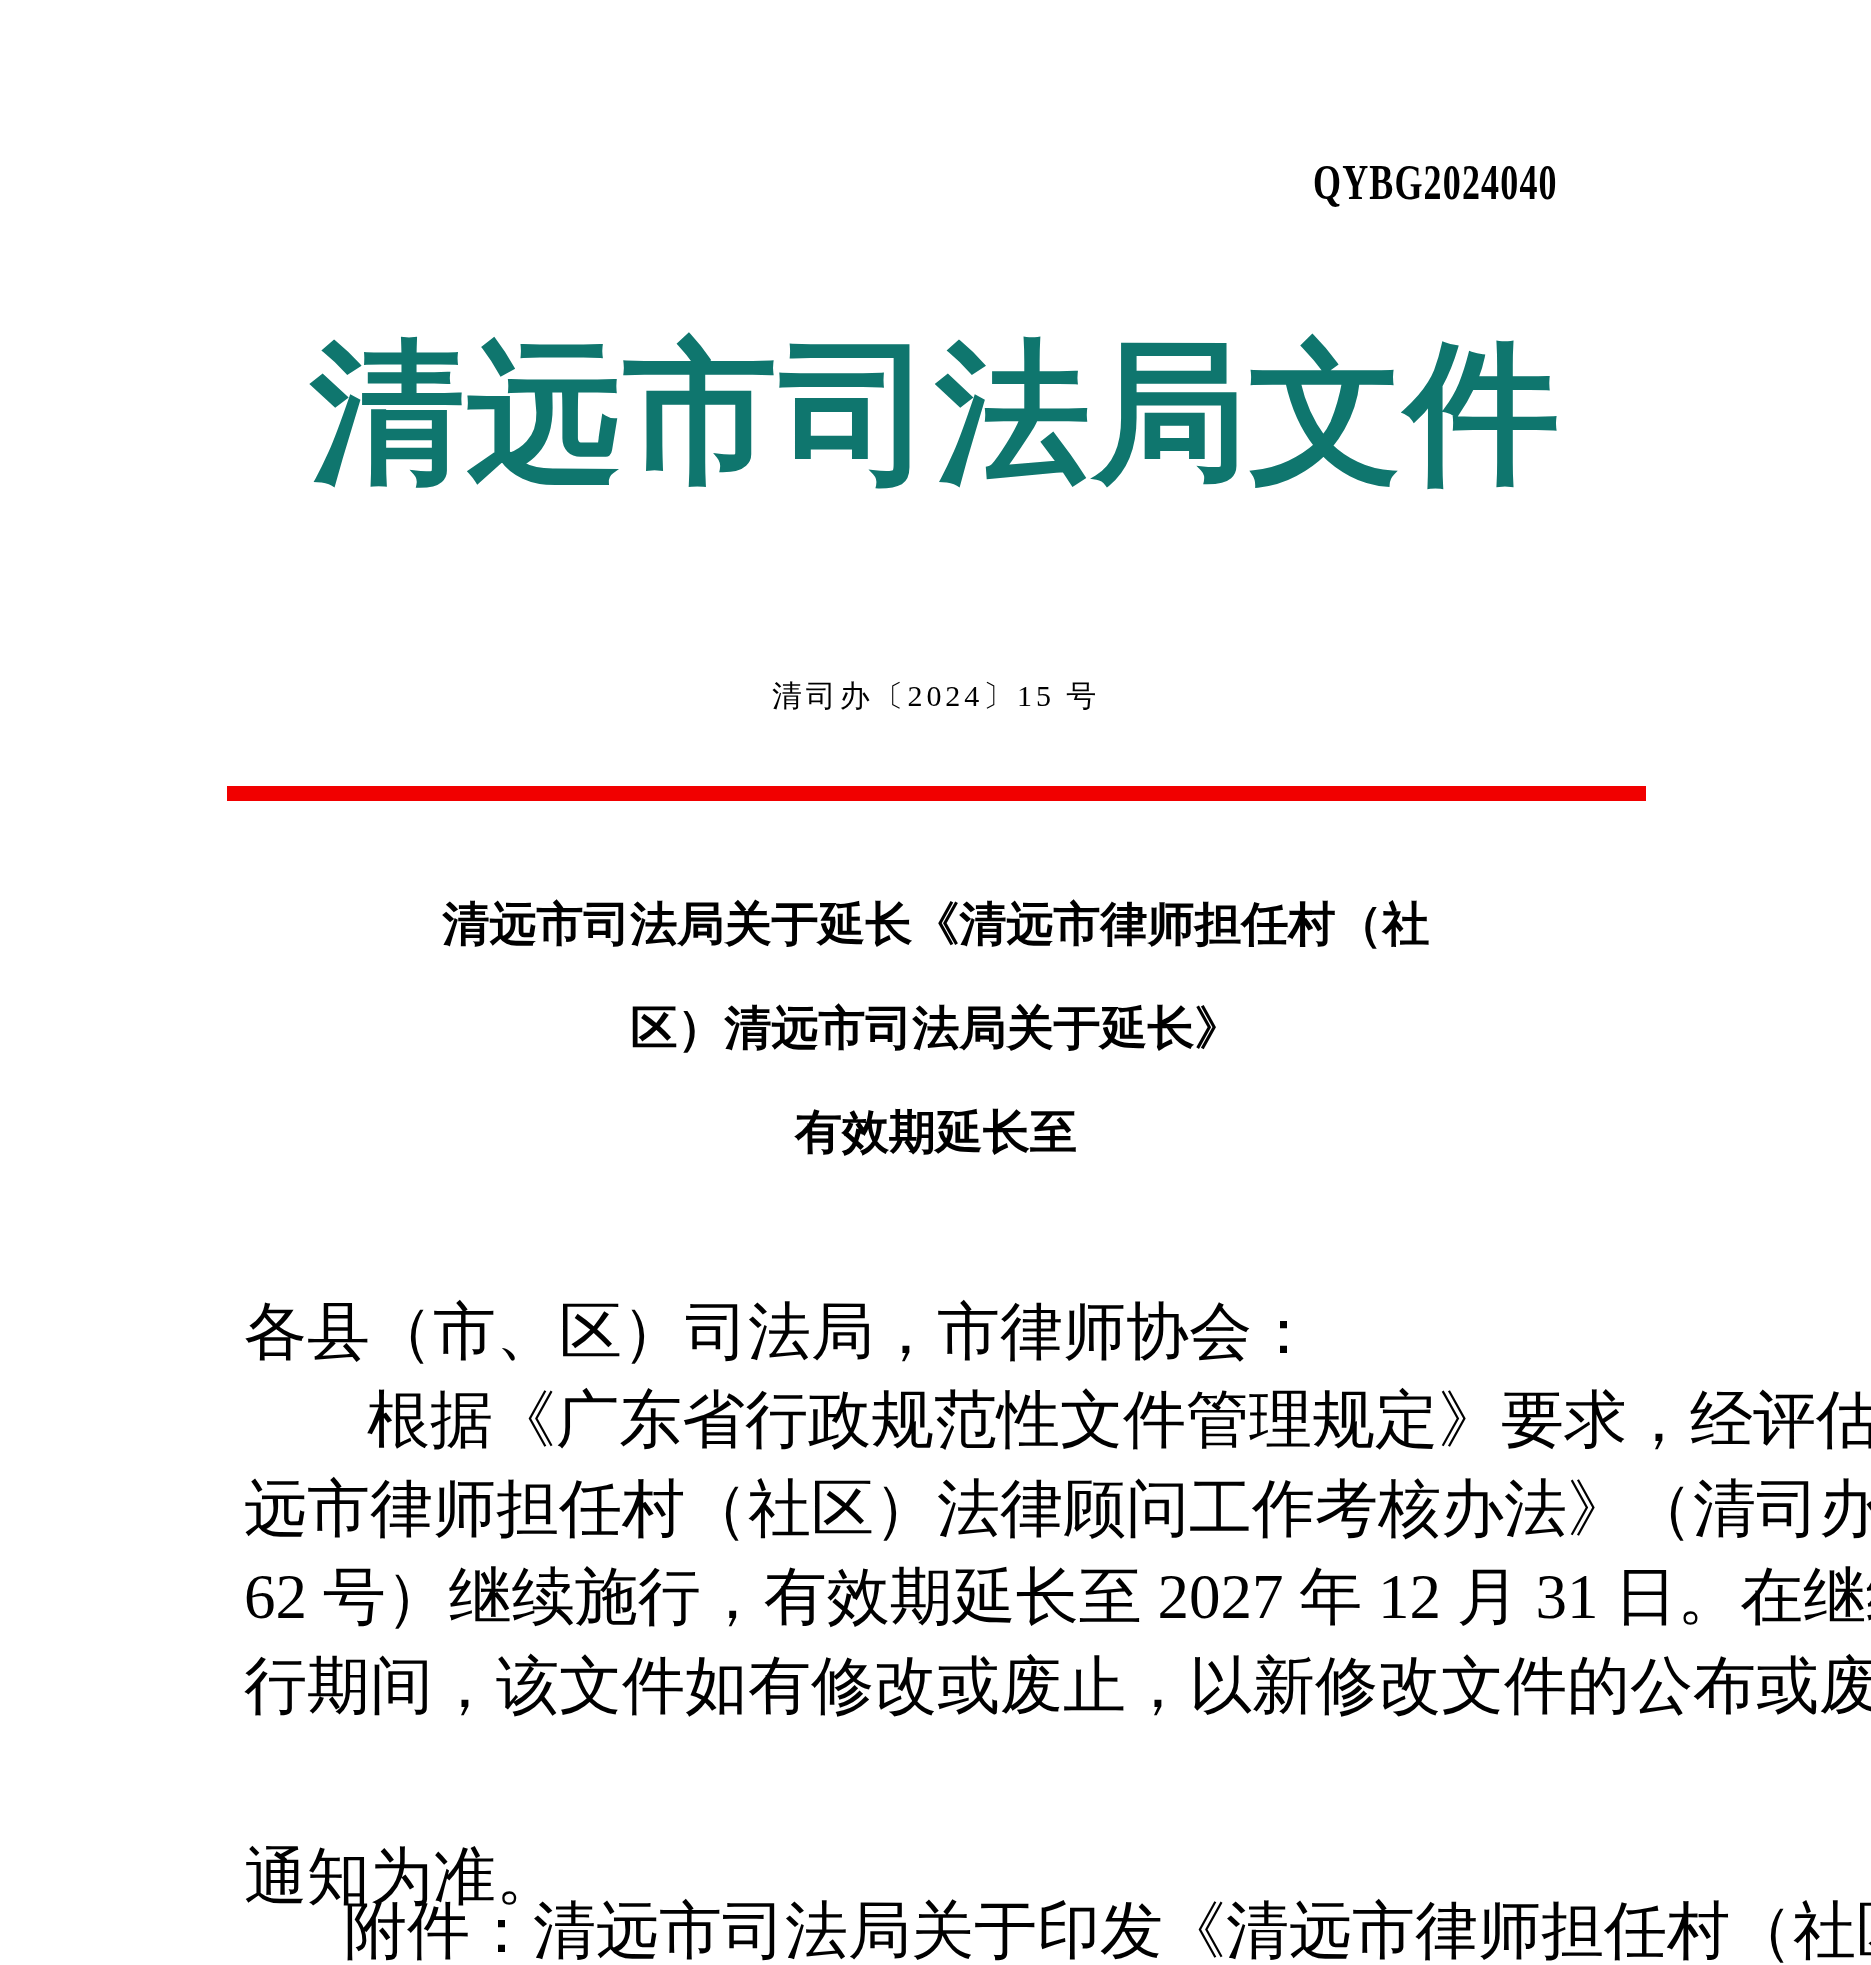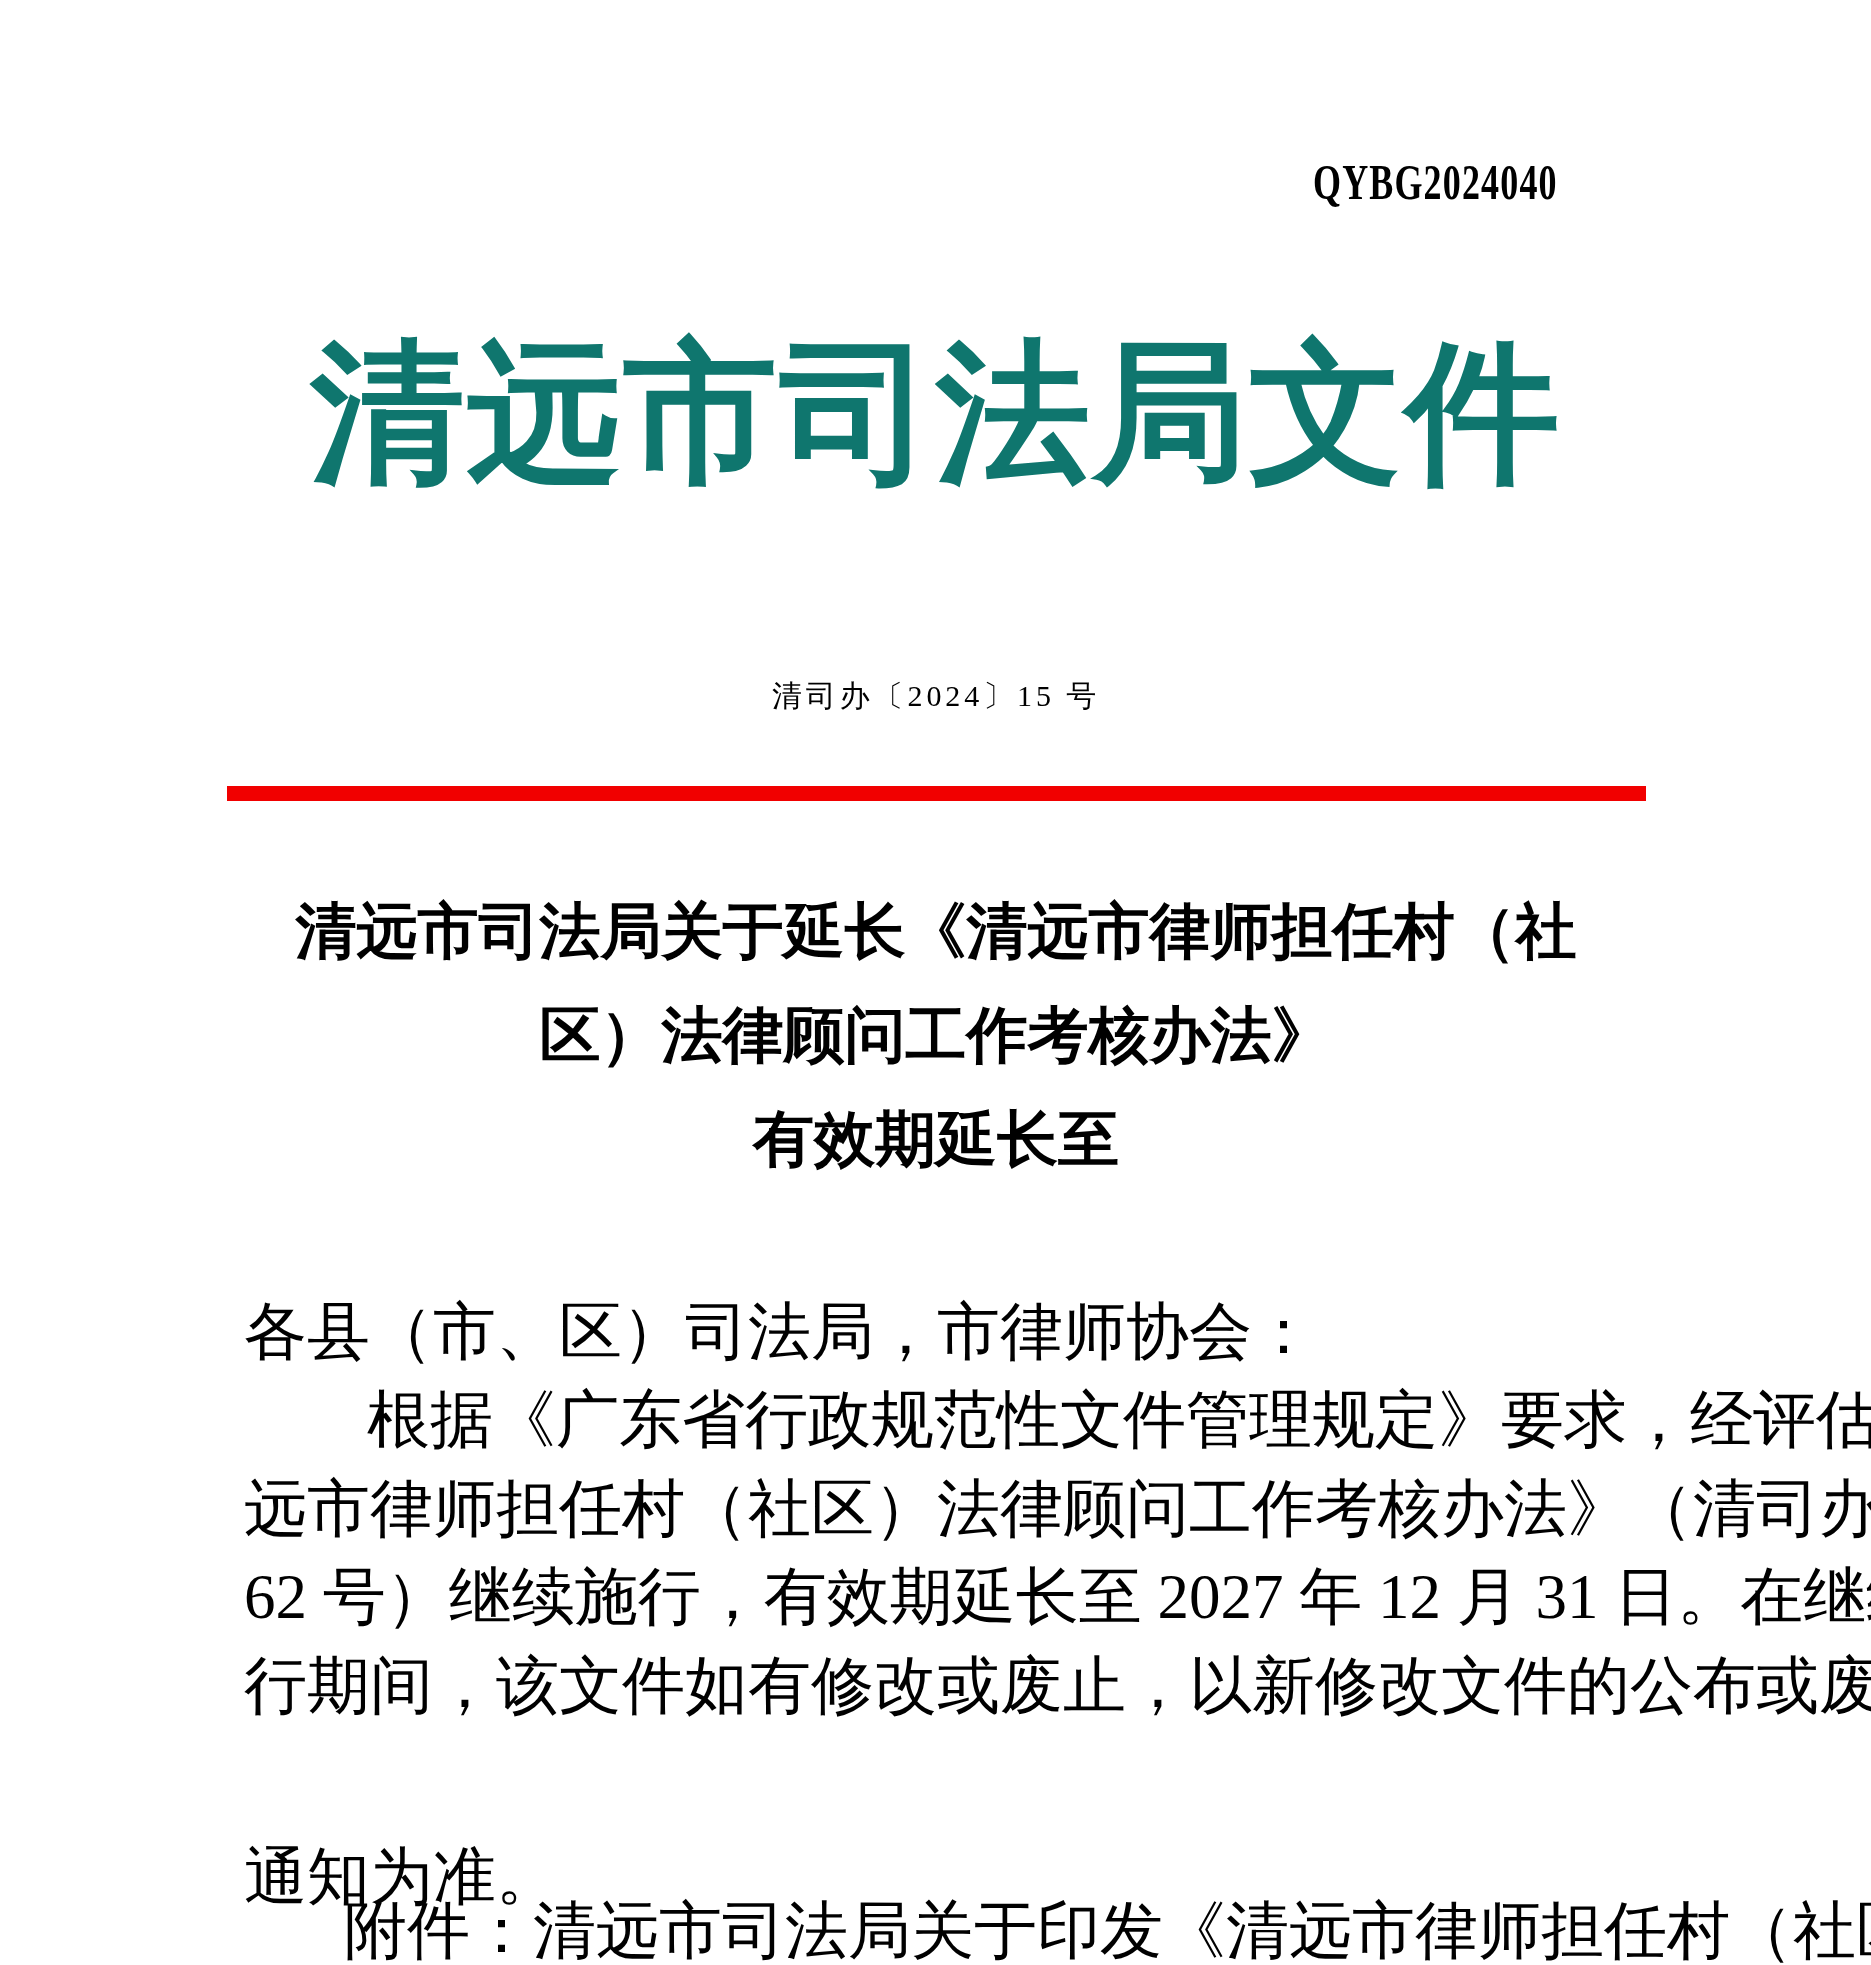--- a/index.html
+++ b/index.html
@@ -18,21 +18,21 @@
   
   .org-title{
     top:337px;font-size:154px;font-weight:bold;color:#0f766e;
     letter-spacing:2.4px;
   }
   
   .issue-no{top:681px;font-size:30px;letter-spacing:3.9px;}
   
   .red-line{top:786px;left:227px;width:1419px;height:14.5px;background:#f10000;}
   
-  .doc-title{font-size:61px;font-weight:bold;}
+  .doc-title{font-size:47px;font-weight:bold;}
   .dt1{top:901px;}
   .dt2{top:1005px;}
   .dt3{top:1109px;}
   
   .body-line{font-size:63px;left:244px;text-align:center;}
   .bl0{top:1301px;}
   .bl1{top:1389px;left:367px;}
   .bl2{top:1478px;}
   .bl3{top:1566px;}
   .bl4{top:1655px;}
@@ -45,21 +45,21 @@
 
 <div class="abs doc-code">QYBG2024040</div>
 
 <div class="abs centered org-title">清远市司法局文件</div>
 
 <div class="abs centered issue-no">清司办〔2024〕15 号</div>
 
 <div class="abs red-line"></div>
 
 <div class="abs centered doc-title dt1">清远市司法局关于延长《清远市律师担任村（社</div>
-<div class="abs centered doc-title dt2">区）法律顾问工作考核办法》</div>
+<div class="abs centered doc-title dt2">区）清远市司法局关于延长》</div>
 <div class="abs centered doc-title dt3">有效期延长至</div>
 
 <div class="abs body-line bl0">各县（市、区）司法局，市律师协会：</div>
 <div class="abs body-line bl1">根据《广东省行政规范性文件管理规定》要求，经评估，《清</div>
 <div class="abs body-line bl2">远市律师担任村（社区）法律顾问工作考核办法》（清司办〔2019〕</div>
 <div class="abs body-line bl3">62 号）继续施行，有效期延长至 2027 年 12 月 31 日。在继续施</div>
 <div class="abs body-line bl4">行期间，该文件如有修改或废止，以新修改文件的公布或废止的</div>
 <div class="abs body-line bl5">通知为准。</div>
 
 <div class="abs att1">附件：清远市司法局关于印发《清远市律师担任村（社区）</div>

